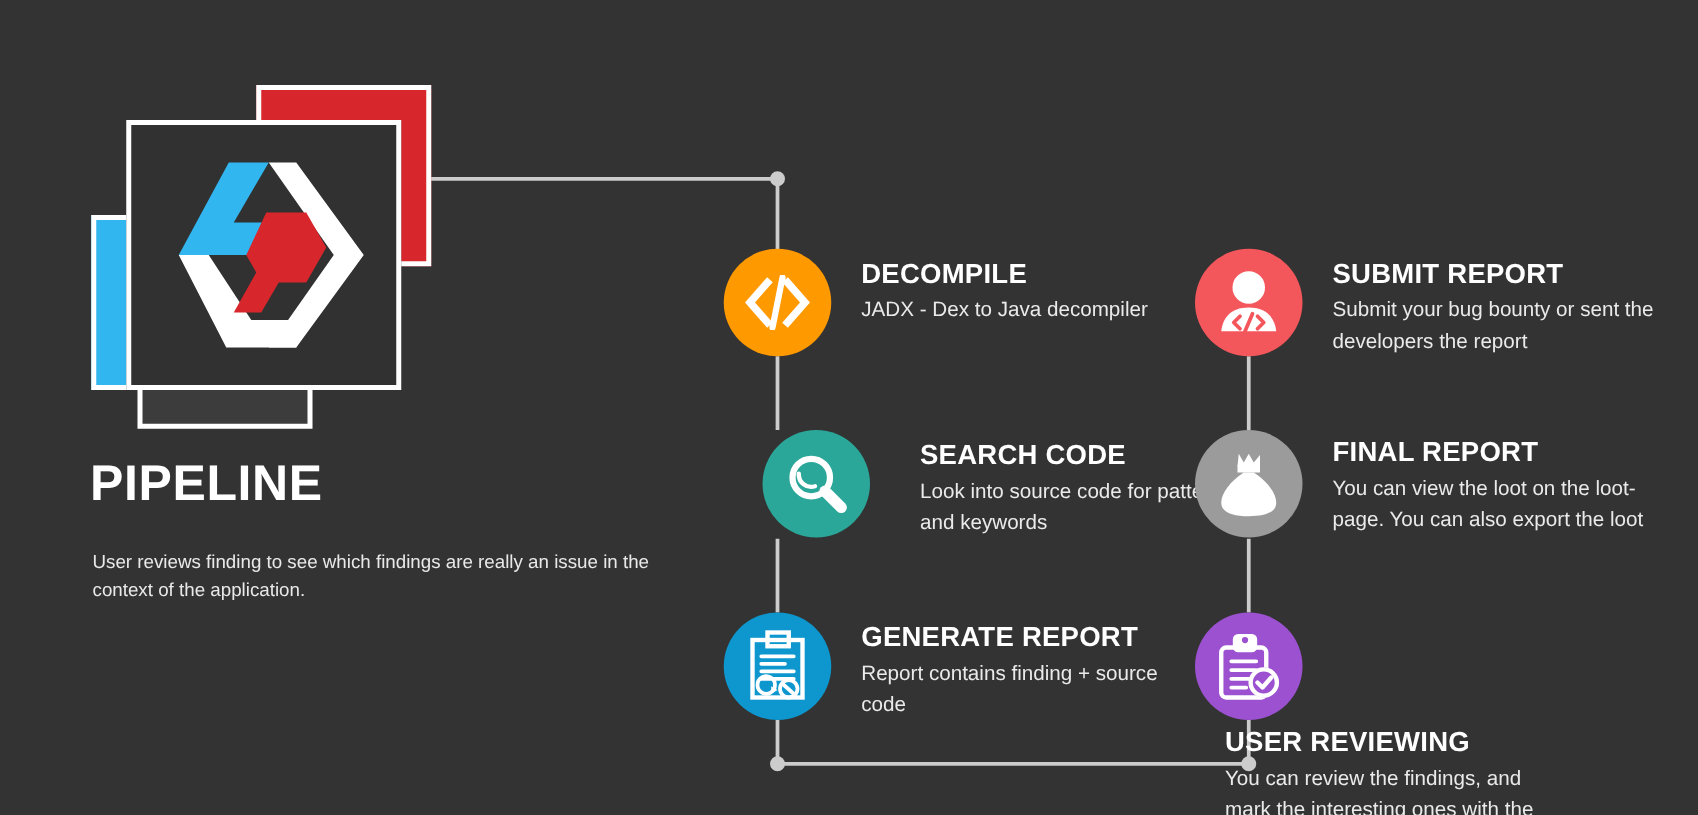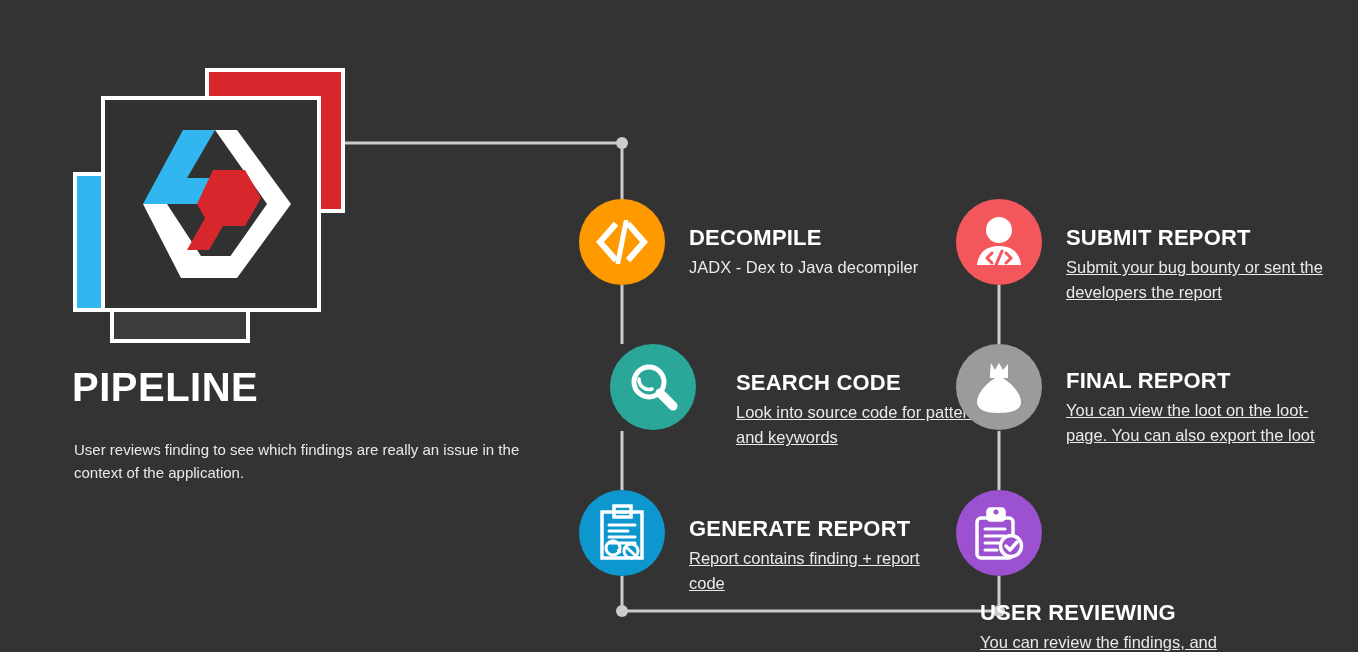--- a/index.html
+++ b/index.html
@@ -97,21 +97,20 @@
     flex: 0 0 86px;
     display: flex;
     align-items: center;
     justify-content: center;
     position: relative;
   }
   .step-icon svg { display: block; }
   .step-text {
     margin-left: 24px;
     padding-top: 7px;
-    margin-top: 19px;
   }
   .step-title {
     font-size: 22px;
     font-weight: bold;
     color: #ffffff;
     line-height: 1.15;
     white-space: nowrap;
     letter-spacing: 0.2px;
   }
   .step-desc {
@@ -126,21 +125,21 @@
   #step-generate-report{ left: 579px; top: 490px; }
   #step-submit-report  { left: 956px; top: 199px; }
   #step-final-report   { left: 956px; top: 344px; }
   #step-user-reviewing { left: 956px; top: 490px; flex-direction: column; }
 
   #step-decompile .step-text,
   #step-submit-report .step-text { padding-top: 7px; }
   #step-final-report .step-text,
   #step-user-reviewing .step-text { padding-top: 5px; }
 
-  .step-desc-wide { width: 262px; text-decoration: underline; }
+  .step-desc-wide { width: 262px; }
 </style>
 </head>
 <body>
 
 <svg id="connectors" viewBox="0 0 1358 652" xmlns="http://www.w3.org/2000/svg">
 
   <path d="M341 143 H622 V200" stroke="#cccccc" stroke-width="3" fill="none"></path>
   <circle cx="622" cy="143" r="6" fill="#cccccc"></circle>
 
   <path d="M622 285 V344" stroke="#cccccc" stroke-width="3" fill="none"></path>
@@ -211,21 +210,21 @@
       <rect x="24" y="6.5" width="7" height="3" fill="#ffffff"></rect>
       <path d="M14 21 H40 M14 27 H33 M14 33 H40 M14 39 H40" stroke="#ffffff" stroke-width="3" stroke-linecap="round"></path>
       <path d="M25 44 a7 7 0 1 0 0 0.01" stroke="#ffffff" stroke-width="3" fill="none"></path>
       <path d="M22 45 L27 48 L22 51 Z" fill="#ffffff"></path>
       <circle cx="36" cy="47" r="7" stroke="#ffffff" stroke-width="3" fill="none"></circle>
       <path d="M31 43 L41 52" stroke="#ffffff" stroke-width="3" stroke-linecap="round"></path>
     </svg>
   </div>
   <div class="step-text">
     <div class="step-title">GENERATE REPORT</div>
-    <div class="step-desc step-desc-wide">Report contains finding + report code</div>
+    <div class="step-desc step-desc-wide">Report contains finding + source code</div>
   </div>
 </div>
 
 <div class="step" id="step-submit-report">
   <div class="step-icon" style="background:#f4575b">
     <svg width="58" height="58" viewBox="0 0 58 58">
       <circle cx="29" cy="17" r="13" fill="#ffffff"></circle>
       <path d="M29 33 C14 33 8 42 7 52 H51 C50 42 44 33 29 33 Z" fill="#ffffff"></path>
       <path d="M22 40 L17 45 L22 50" stroke="#f4575b" stroke-width="3" fill="none" stroke-linecap="round" stroke-linejoin="round"></path>
       <path d="M36 40 L41 45 L36 50" stroke="#f4575b" stroke-width="3" fill="none" stroke-linecap="round" stroke-linejoin="round"></path>

